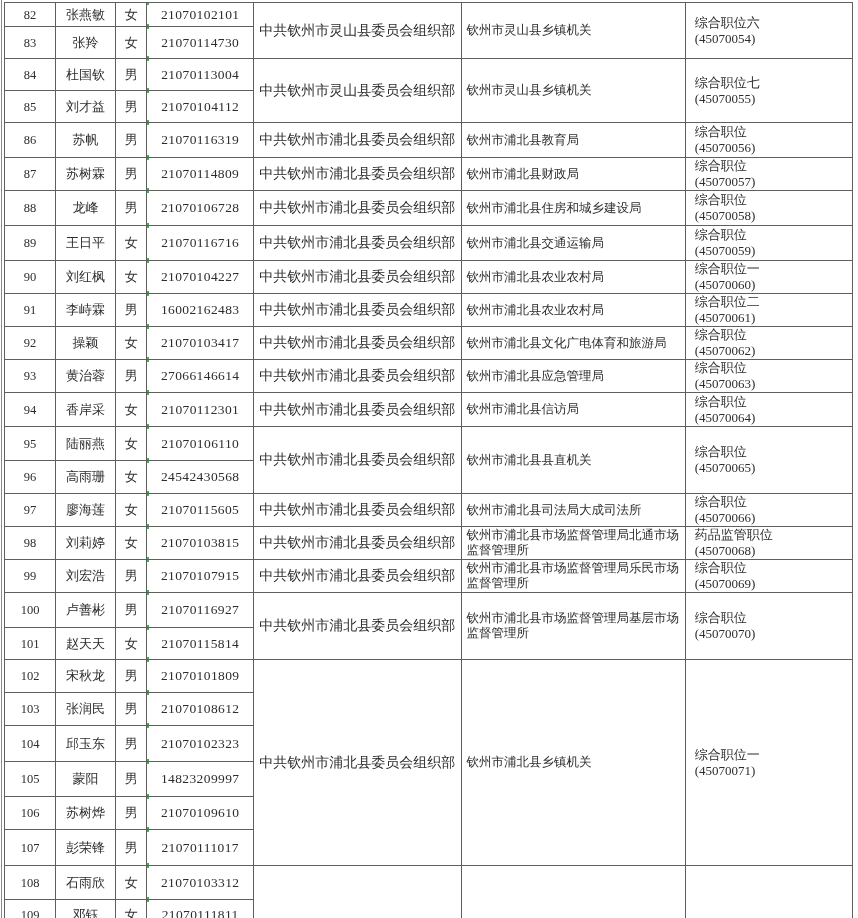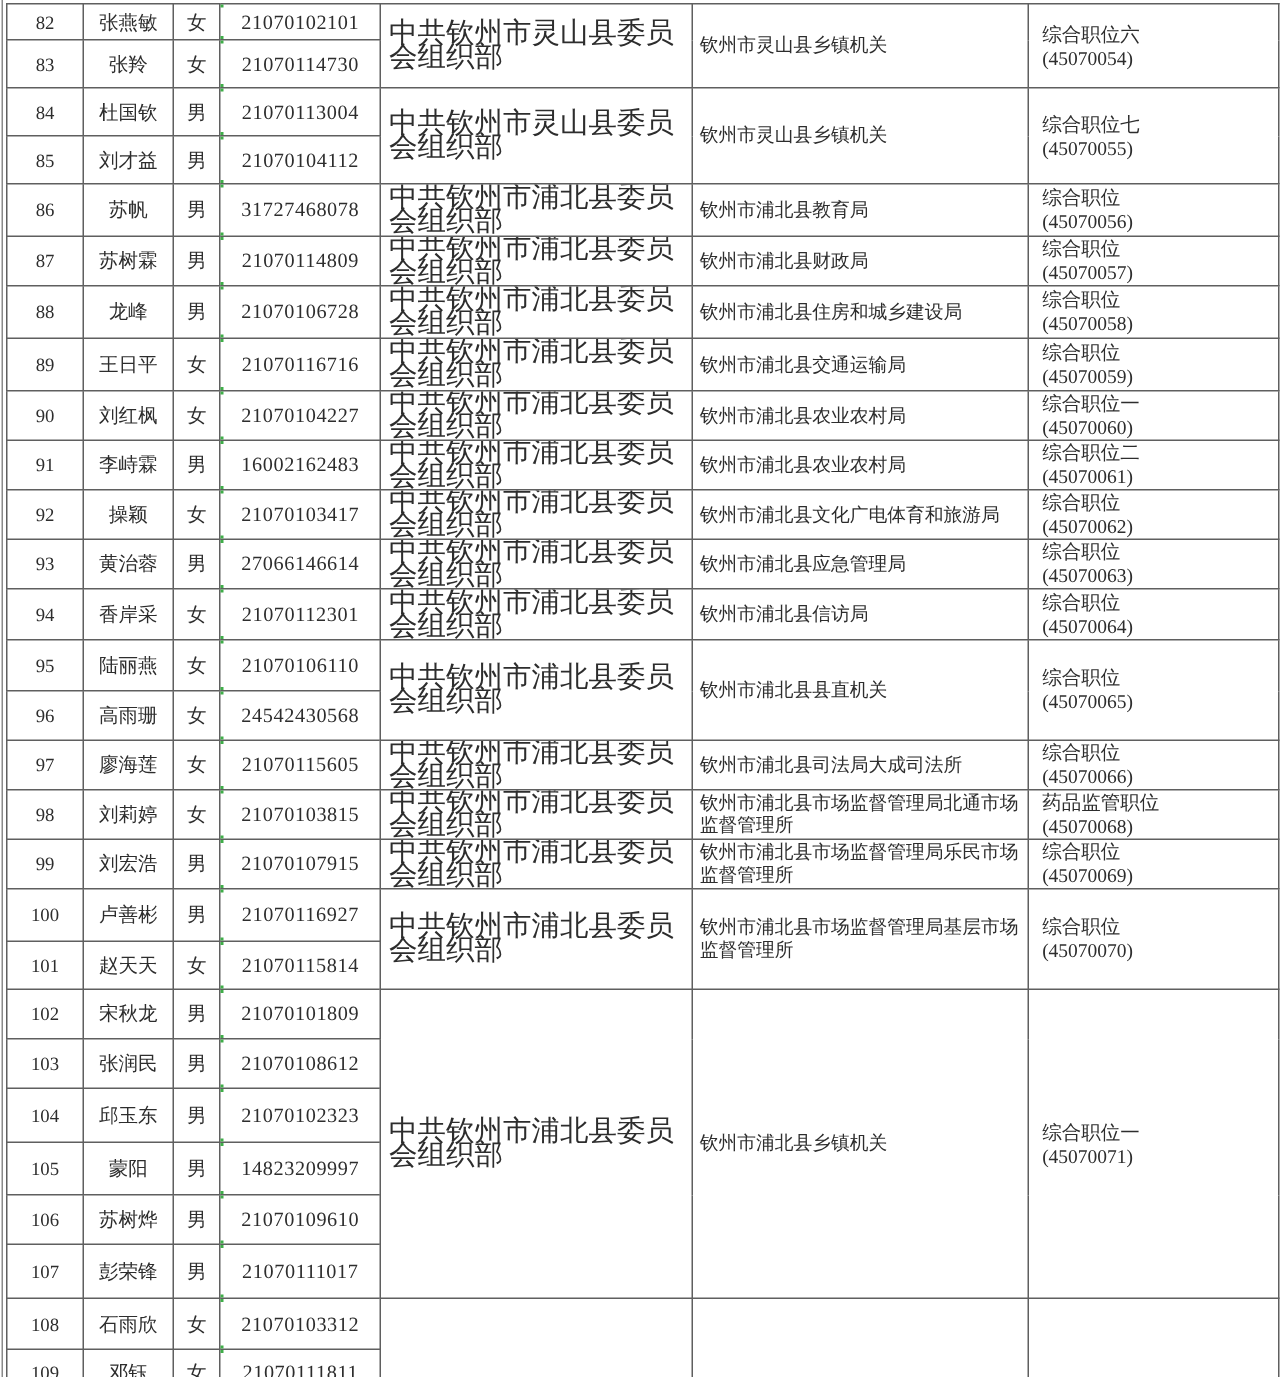--- a/index.html
+++ b/index.html
@@ -41,21 +41,21 @@
   }
   
   td.c-id::before{
     content:"";position:absolute;top:-1px;left:-1px;width:3px;height:3px;
     background:var(--green,#3fae49);
   }
   td.c-id::after{
     content:"";position:absolute;bottom:-1px;left:-1px;width:3px;height:3px;
     background:var(--green,#3fae49);
   }
-  td.c-dept{padding-left:5px;padding-right:3px;font-size:19px;}
+  td.c-dept{padding-left:5px;padding-right:3px;font-size:14px;}
   td.c-unit{padding-left:5px;padding-right:3px;font-size:12.5px;line-height:15px;}
   td.c-pos{padding-left:9px;padding-right:3px;font-size:13px;line-height:16px;}
   .pos-title,.pos-code{white-space:nowrap;}
 </style>
 </head>
 <body>
 
 <div class="page">
   <div class="edge-line"></div>
   <table class="roster">
@@ -102,21 +102,21 @@
         <tr style="height: 32px;">
           <td class="c-no center">85</td>
           <td class="c-name center">刘才益</td>
           <td class="c-gender center">男</td>
           <td class="c-id center">21070104112</td>
         </tr>
         <tr style="height: 35px;">
           <td class="c-no center">86</td>
           <td class="c-name center">苏帆</td>
           <td class="c-gender center">男</td>
-          <td class="c-id center">31727468078</td>
+          <td class="c-id center">21070116319</td>
           <td class="c-dept">中共钦州市浦北县委员会组织部</td>
           <td class="c-unit">钦州市浦北县教育局</td>
           <td class="c-pos">
             <div class="pos-title">综合职位</div>
             <div class="pos-code">(45070056)</div>
           </td>
         </tr>
         <tr style="height: 33px;">
           <td class="c-no center">87</td>
           <td class="c-name center">苏树霖</td>

